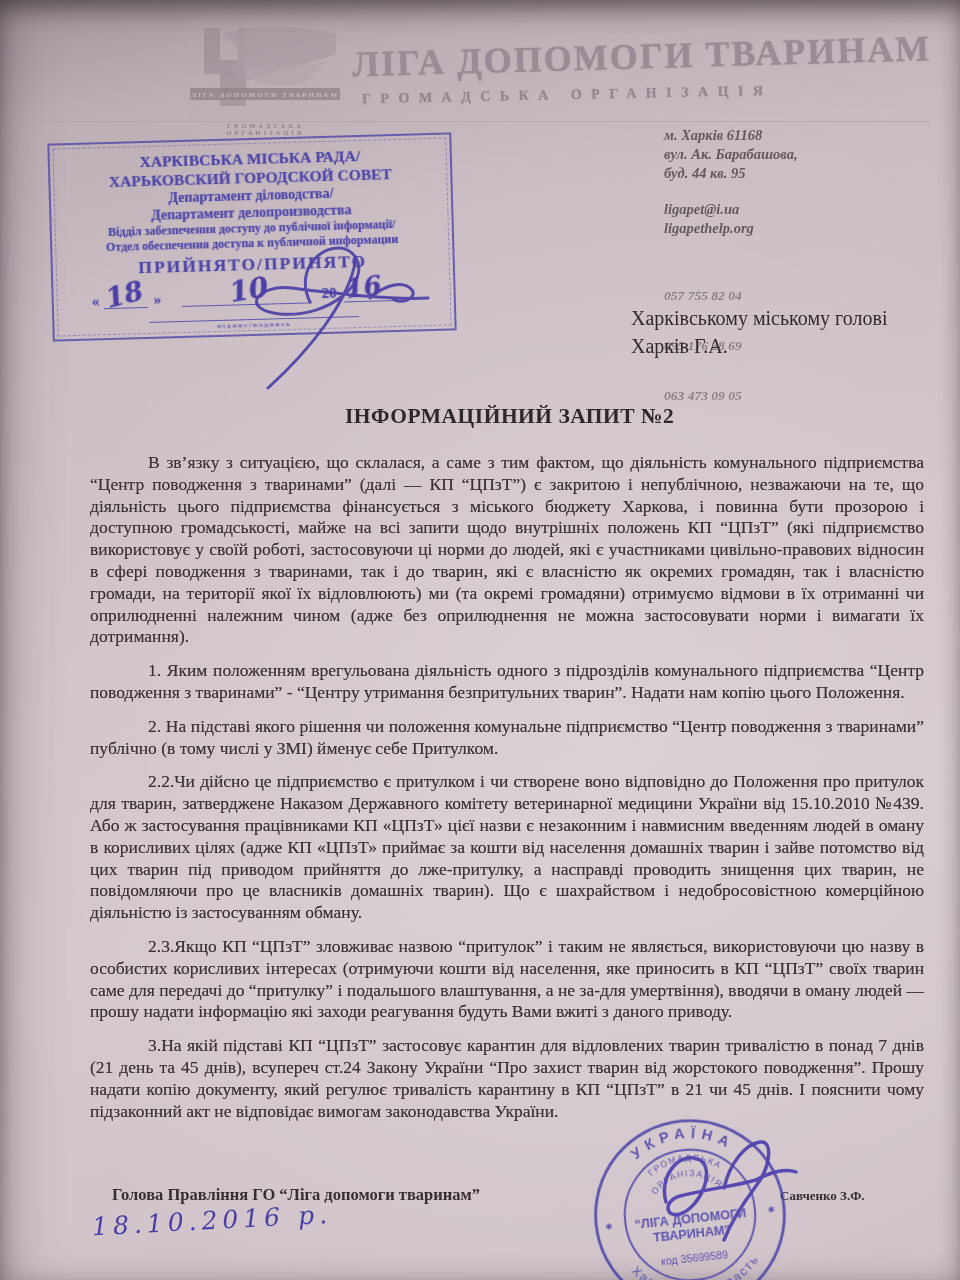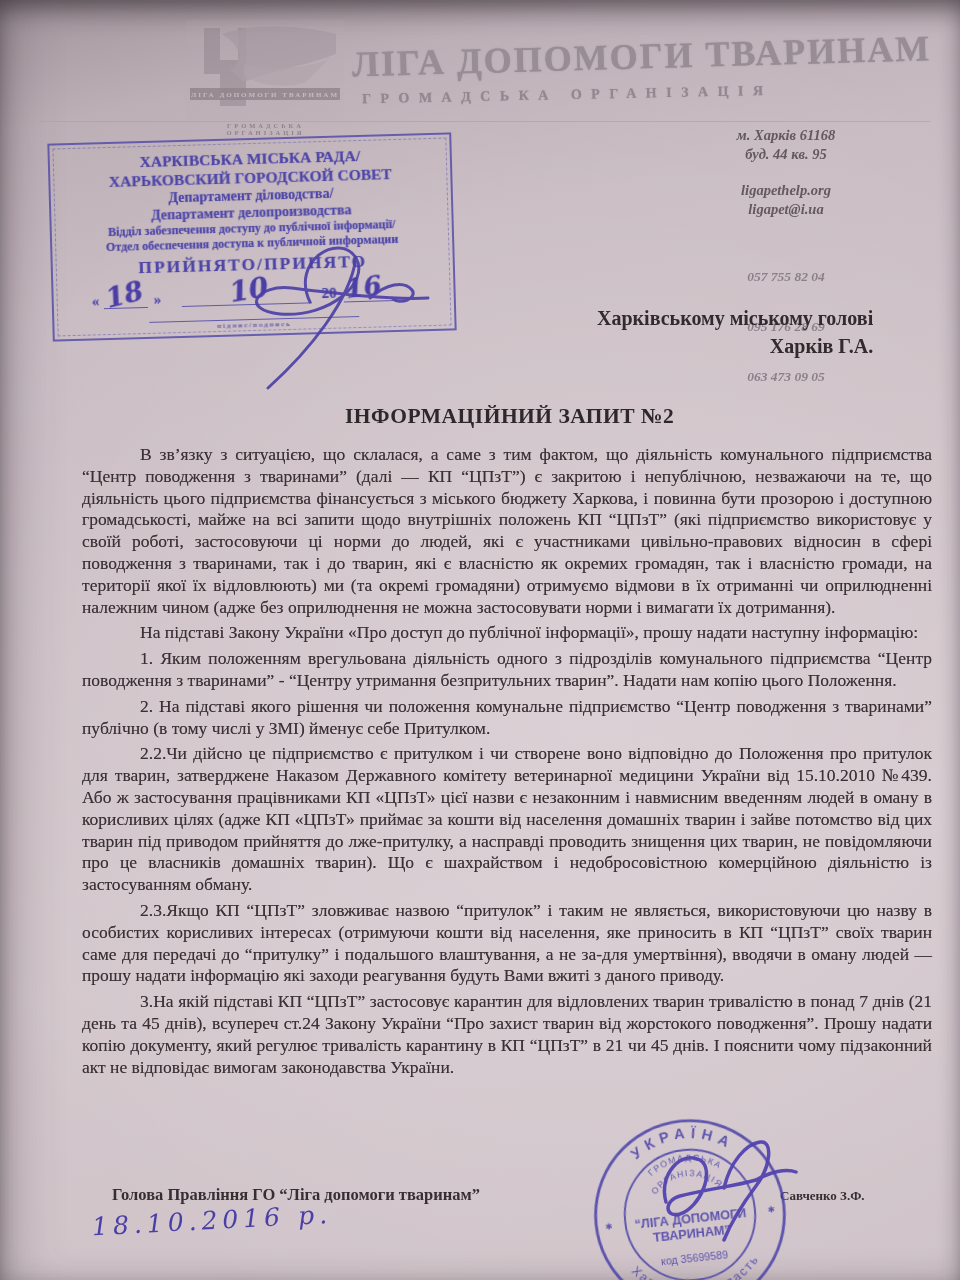--- a/index.html
+++ b/index.html
@@ -42,31 +42,31 @@
   .u{position:absolute;top:27px;border-top:1.5px solid rgba(77,70,168,.85);}
   .hand{font-family:"DejaVu Serif",serif;font-style:italic;color:#4b3fa6;}
   .hd-day{position:absolute;left:52px;top:-2px;font-size:27px;transform:rotate(-12deg);}
   .hd-mon{position:absolute;left:176px;top:-4px;font-size:28px;transform:rotate(-8deg);}
   .hd-yrp{position:absolute;left:268px;top:10px;}
   .hd-yr{position:absolute;left:292px;top:-2px;font-size:26px;transform:rotate(-6deg);}
   .rs-sigline{margin:4px auto 0;width:210px;border-top:1.5px solid rgba(77,70,168,.85);}
   .rs-siglabel{font-size:7px;letter-spacing:2px;margin-top:1px;}
   .rsig{left:160px;top:240px;width:330px;height:150px;pointer-events:none;}
   
-  .contact{right:44px;top:126px;width:260px;text-align:center;font-style:italic;
+  .contact{right:36px;top:126px;width:260px;text-align:left;font-style:italic;
     font-weight:bold;color:#63595f;font-size:14.5px;line-height:19px;filter:blur(.2px);}
   .contact .gap{height:17px;}
   .contact .ph{color:#8b8088;font-size:13.5px;line-height:18px;margin-top:32px;}
   
-  .recipient{left:597px;top:304px;font-size:20px;font-weight:bold;color:#312a2f;line-height:28px;text-align:right;}
+  .recipient{left:631px;top:304px;font-size:20px;font-weight:normal;color:#312a2f;line-height:28px;}
   .title{left:345px;top:393px;font-size:21.5px;font-weight:bold;color:#2e272c;letter-spacing:.5px;margin-top:11px;}
   
   .bodytext{left:78px;top:440px;width:858px;color:#3a3136;font-size:17.5px;
     line-height:21.8px;text-align:justify;text-shadow:0 0 .4px rgba(58,49,54,.55);}
-  .bodytext p{margin:4px;text-indent:58px;}
+  .bodytext p{margin:12px;text-indent:58px;}
   
   .signoff-role{left:112px;top:1185px;font-size:16.5px;font-weight:bold;color:#362e33;}
   .hw-date{left:92px;top:1206px;font-size:25px;letter-spacing:5px;transform:rotate(-3deg);
     color:#4a3fa6;}
   .signoff-name{left:780px;top:1188px;font-size:13px;font-weight:bold;color:#362e33;}
   
   .rounds{left:583px;top:1108px;width:214px;height:214px;transform:rotate(-6deg);
     opacity:.85;filter:blur(.25px);}
   .ssig{left:628px;top:1128px;width:190px;height:130px;}
 </style>
@@ -116,40 +116,40 @@
   <svg class="abs rsig" viewBox="0 0 330 150">
     <g fill="none" stroke="#4b3fa6" stroke-width="3" stroke-linecap="round" opacity=".9">
       <path d="M150 62 C 130 20, 180 -8, 196 18 C 210 42, 170 78, 120 74 C 80 70, 96 44, 132 48 C 180 54, 232 60, 268 58"></path>
       <path d="M196 18 C 190 60, 150 110, 108 148"></path>
       <path d="M210 58 C 226 44, 244 40, 252 50 C 258 58, 240 66, 232 58"></path>
     </g>
   </svg>
 
   <div class="abs contact">
     <div>м. Харків 61168</div>
+    <div>вул. Ак. Барабашова,</div>
     <div>буд. 44 кв. 95</div>
     <div class="gap"></div>
+    <div>ligapet@i.ua</div>
     <div>ligapethelp.org</div>
-    <div>ligapet@i.ua</div>
     <div class="gap"></div>
     <div class="ph">057 755 82 04</div>
     <div class="ph">095 176 28 69</div>
     <div class="ph">063 473 09 05</div>
   </div>
 
   <div class="abs recipient">
     <div>Харківському міському голові</div>
     <div>Харків Г.А.</div>
   </div>
 
   <div class="abs title">ІНФОРМАЦІЙНИЙ ЗАПИТ №2</div>
 
   <div class="abs bodytext">
     <p>В зв’язку з ситуацією, що склалася, а саме з тим фактом, що діяльність комунального підприємства “Центр поводження з тваринами” (далі — КП “ЦПзТ”) є закритою і непублічною, незважаючи на те, що діяльність цього підприємства фінансується з міського бюджету Харкова, і повинна бути прозорою і доступною громадськості, майже на всі запити щодо внутрішніх положень КП “ЦПзТ” (які підприємство використовує у своїй роботі, застосовуючи ці норми до людей, які є участниками цивільно-правових відносин в сфері поводження з тваринами, так і до тварин, які є власністю як окремих громадян, так і власністю громади, на території якої їх відловлюють) ми (та окремі громадяни) отримуємо відмови в їх отриманні чи оприлюдненні належним чином (адже без оприлюднення не можна застосовувати норми і вимагати їх дотримання).</p>
-    <p>На підставі Закону України «Про доступ до публічної інформації», прошу надати наступну інформацію:</p>
     <p>1. Яким положенням врегульована діяльність одного з підрозділів комунального підприємства “Центр поводження з тваринами” - “Центру утримання безпритульних тварин”. Надати нам копію цього Положення.</p>
     <p>2. На підставі якого рішення чи положення комунальне підприємство “Центр поводження з тваринами” публічно (в тому числі у ЗМІ) йменує себе Притулком.</p>
     <p>2.2.Чи дійсно це підприємство є притулком і чи створене воно відповідно до Положення про притулок для тварин, затверджене Наказом Державного комітету ветеринарної медицини України від 15.10.2010 №439. Або ж застосування працівниками КП «ЦПзТ» цієї назви є незаконним і навмисним введенням людей в оману в корисливих цілях (адже КП «ЦПзТ» приймає за кошти від населення домашніх тварин і зайве потомство від цих тварин під приводом прийняття до лже-притулку, а насправді проводить знищення цих тварин, не повідомляючи про це власників домашніх тварин). Що є шахрайством і недобросовістною комерційною діяльністю із застосуванням обману.</p>
     <p>2.3.Якщо КП “ЦПзТ” зловживає назвою “притулок” і таким не являється, використовуючи цю назву в особистих корисливих інтересах (отримуючи кошти від населення, яке приносить в КП “ЦПзТ” своїх тварин саме для передачі до “притулку” і подальшого влаштування, а не за-для умертвіння), вводячи в оману людей — прошу надати інформацію які заходи реагування будуть Вами вжиті з даного приводу.</p>
     <p>3.На якій підставі КП “ЦПзТ” застосовує карантин для відловлених тварин тривалістю в понад 7 днів (21 день та 45 днів), всупереч ст.24 Закону України “Про захист тварин від жорстокого поводження”. Прошу надати копію документу, який регулює тривалість карантину в КП “ЦПзТ” в 21 чи 45 днів. І пояснити чому підзаконний акт не відповідає вимогам законодавства України.</p>
   </div>
 
   <div class="abs signoff-role">Голова Правління ГО “Ліга допомоги тваринам”</div>
   <div class="abs hand hw-date">18.10.2016 р.</div>
   <div class="abs signoff-name">Савченко З.Ф.</div>

